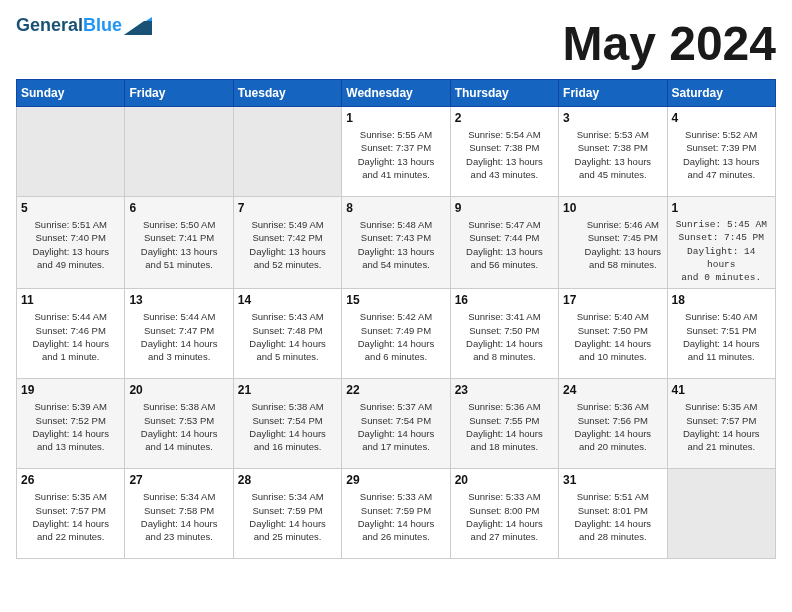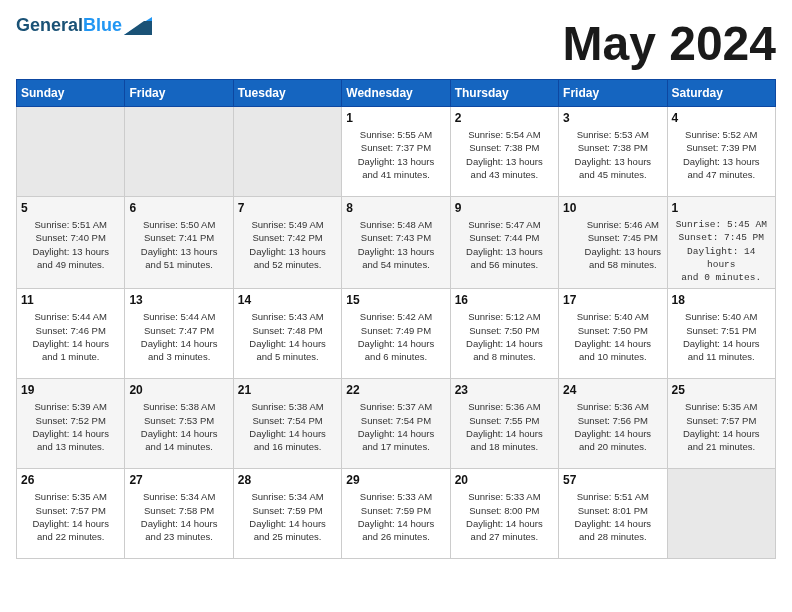--- a/index.html
+++ b/index.html
@@ -224,21 +224,21 @@
         </td>
         <td>
           <div class="day-number">15</div>
           <div class="day-info" style="white-space: pre-line;">Sunrise: 5:42 AM
 Sunset: 7:49 PM
 Daylight: 14 hours
 and 6 minutes.</div>
         </td>
         <td>
           <div class="day-number">16</div>
-          <div class="day-info" style="white-space: pre-line;">Sunrise: 5:12 AM
+          <div class="day-info" style="white-space: pre-line;">Sunrise: 3:41 AM
 Sunset: 7:50 PM
 Daylight: 14 hours
 and 8 minutes.</div>
         </td>
         <td>
           <div class="day-number">17</div>
           <div class="day-info" style="white-space: pre-line;">Sunrise: 5:40 AM
 Sunset: 7:50 PM
 Daylight: 14 hours
 and 10 minutes.</div>
@@ -288,21 +288,21 @@
 and 18 minutes.</div>
         </td>
         <td>
           <div class="day-number">24</div>
           <div class="day-info" style="white-space: pre-line;">Sunrise: 5:36 AM
 Sunset: 7:56 PM
 Daylight: 14 hours
 and 20 minutes.</div>
         </td>
         <td>
-          <div class="day-number">25</div>
+          <div class="day-number">41</div>
           <div class="day-info" style="white-space: pre-line;">Sunrise: 5:35 AM
 Sunset: 7:57 PM
 Daylight: 14 hours
 and 21 minutes.</div>
         </td>
       </tr>
       <tr>
         <td>
           <div class="day-number">26</div>
           <div class="day-info" style="white-space: pre-line;">Sunrise: 5:35 AM
@@ -332,21 +332,21 @@
 and 26 minutes.</div>
         </td>
         <td>
           <div class="day-number">20</div>
           <div class="day-info" style="white-space: pre-line;">Sunrise: 5:33 AM
 Sunset: 8:00 PM
 Daylight: 14 hours
 and 27 minutes.</div>
         </td>
         <td>
-          <div class="day-number">57</div>
+          <div class="day-number">31</div>
           <div class="day-info" style="white-space: pre-line;">Sunrise: 5:51 AM
 Sunset: 8:01 PM
 Daylight: 14 hours
 and 28 minutes.</div>
         </td>
         <td class="empty-cell"></td>
       </tr>
     </tbody>
 </table>
 

